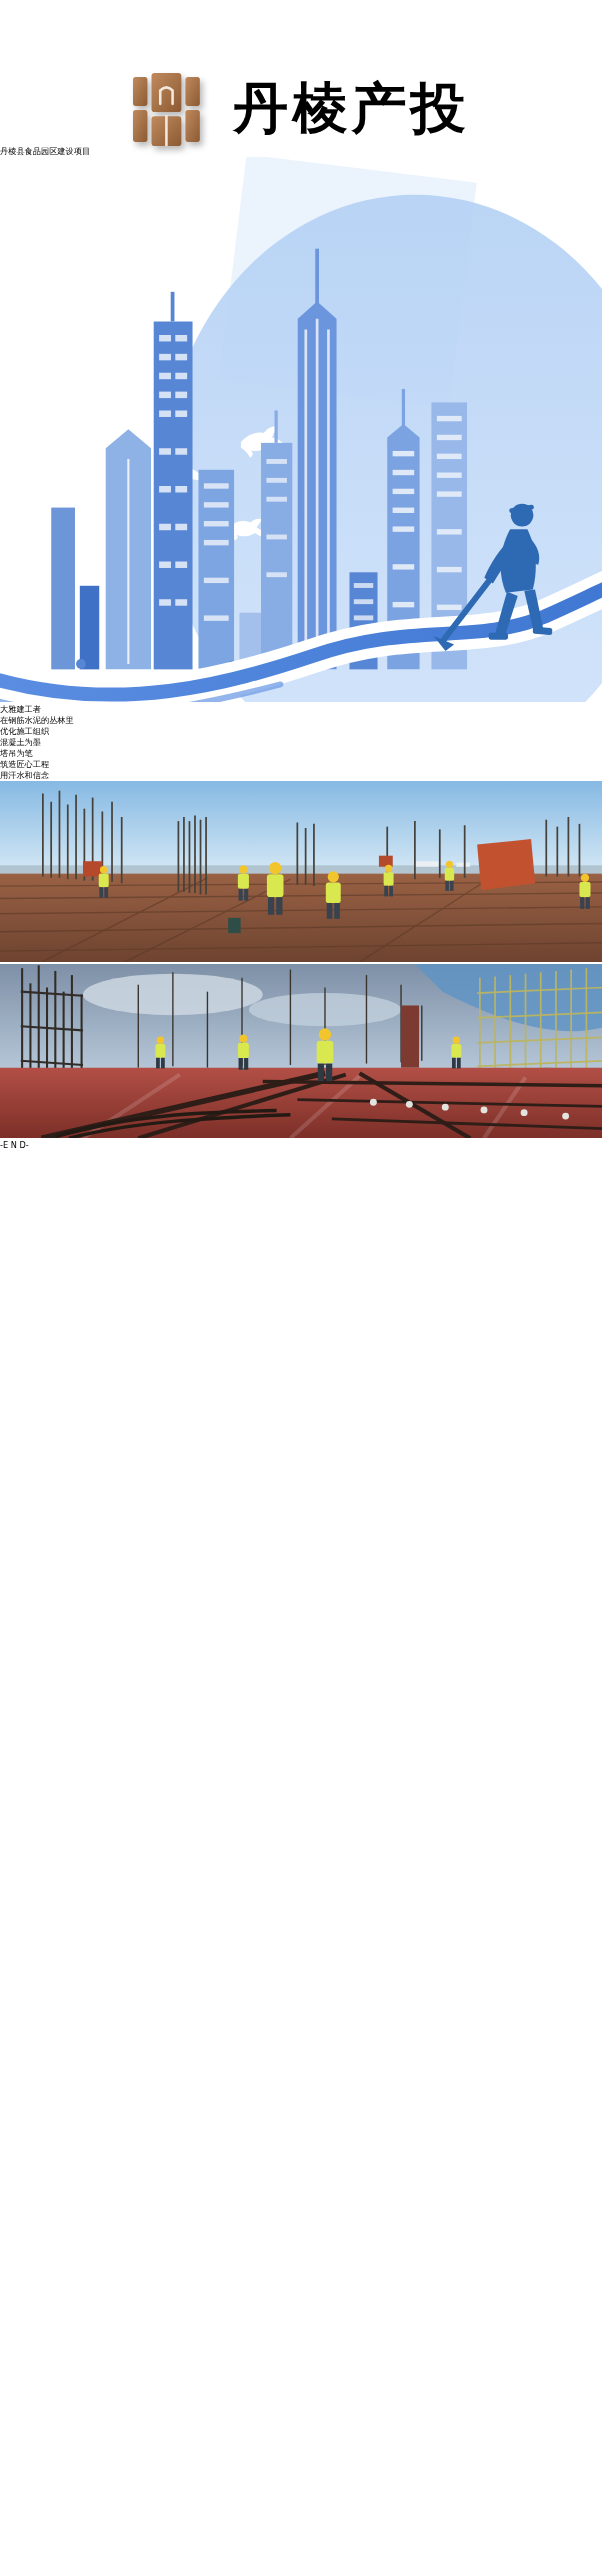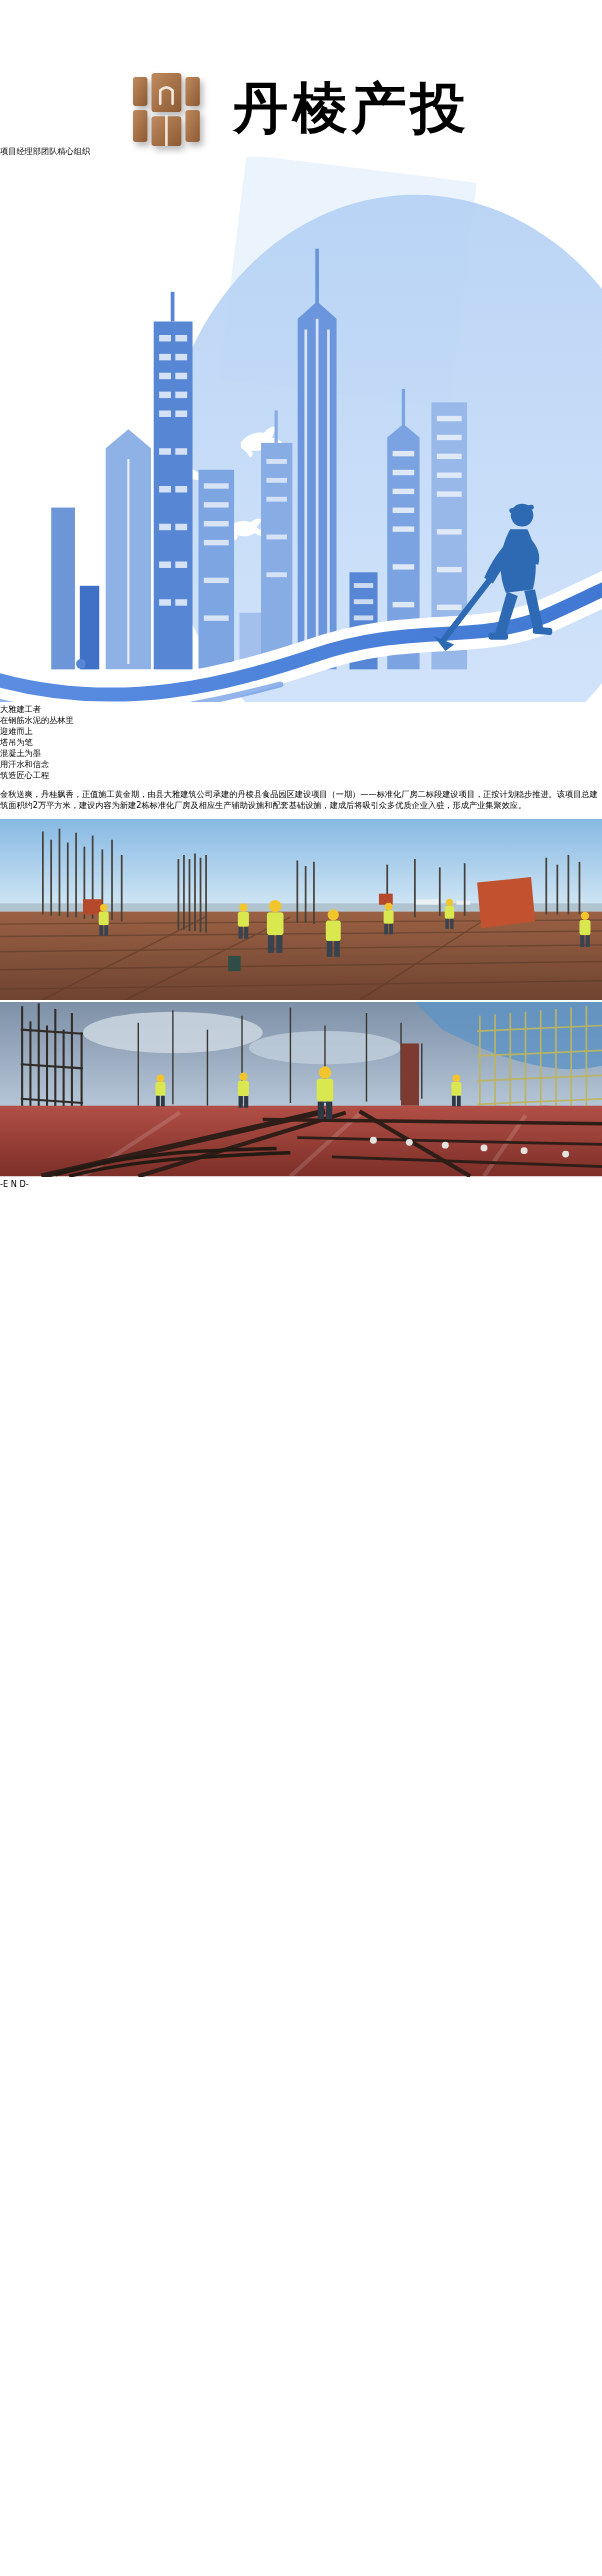--- a/index.html
+++ b/index.html
@@ -90,21 +90,21 @@
         <path d="M65 84 L65 142"></path>
       </g>
     </svg>
     <div class="logo-text">丹棱产投</div>
   </div>
 </div>
 
 <div class="container">
 
   <div class="main-title">
-    <div>项目经理部团队精心组织</div>
+    <div>丹棱县食品园区建设项目</div>
   </div>
 
   
   <svg class="hero" viewBox="0 0 1118 1010" aria-hidden="true">
     <defs>
       <linearGradient id="ge" x1="0" y1="0" x2="0" y2="1">
         <stop offset="0" stop-color="#b3d0f4"></stop>
           <stop offset="1" stop-color="#cfe2fa"></stop>
       </linearGradient>
       <linearGradient id="wv" x1="0" y1="0" x2="1" y2="0">
@@ -233,35 +233,29 @@
       <path d="M804 888 L842 904 L826 916 Z"></path>
     </g>
   </svg>
 
   
   <div class="poem-section">
     <div class="poem-frame"></div>
     <div class="poem-card">
       <div class="poem-line">大雅建工者</div>
       <div class="poem-line">在钢筋水泥的丛林里</div>
-      <div class="poem-line">迎难而上</div>
+      <div class="poem-line">优化施工组织</div>
+      <div class="poem-line">混凝土为墨</div>
       <div class="poem-line">塔吊为笔</div>
-      <div class="poem-line">混凝土为墨</div>
+      <div class="poem-line">筑造匠心工程</div>
       <div class="poem-line">用汗水和信念</div>
-      <div class="poem-line">筑造匠心工程</div>
     </div>
   </div>
 
   
-  <div class="card card-intro">
-    <div class="corner-cyan"></div>
-    <p class="body-text">金秋送爽，丹桂飘香，正值施工黄金期，由县大雅建筑公司承建的丹棱县食品园区建设项目（一期）——标准化厂房二标段建设项目，正按计划稳步推进。该项目总建筑面积约2万平方米，建设内容为新建2栋标准化厂房及相应生产辅助设施和配套基础设施，建成后将吸引众多优质企业入驻，形成产业集聚效应。</p>
-    <div class="ribbon-v"></div>
-    <div class="ribbon-h"></div>
-  </div>
 
   
   <div class="card card-progress">
 
     
     <svg class="photo" role="img" viewBox="0 0 872 262" aria-label="施工现场照片一">
       <defs>
         <linearGradient id="p1s" x1="0" y1="0" x2="0" y2="1">
           <stop offset="0" stop-color="#86b9e3"></stop>
             <stop offset="1" stop-color="#d8eaf6"></stop>

